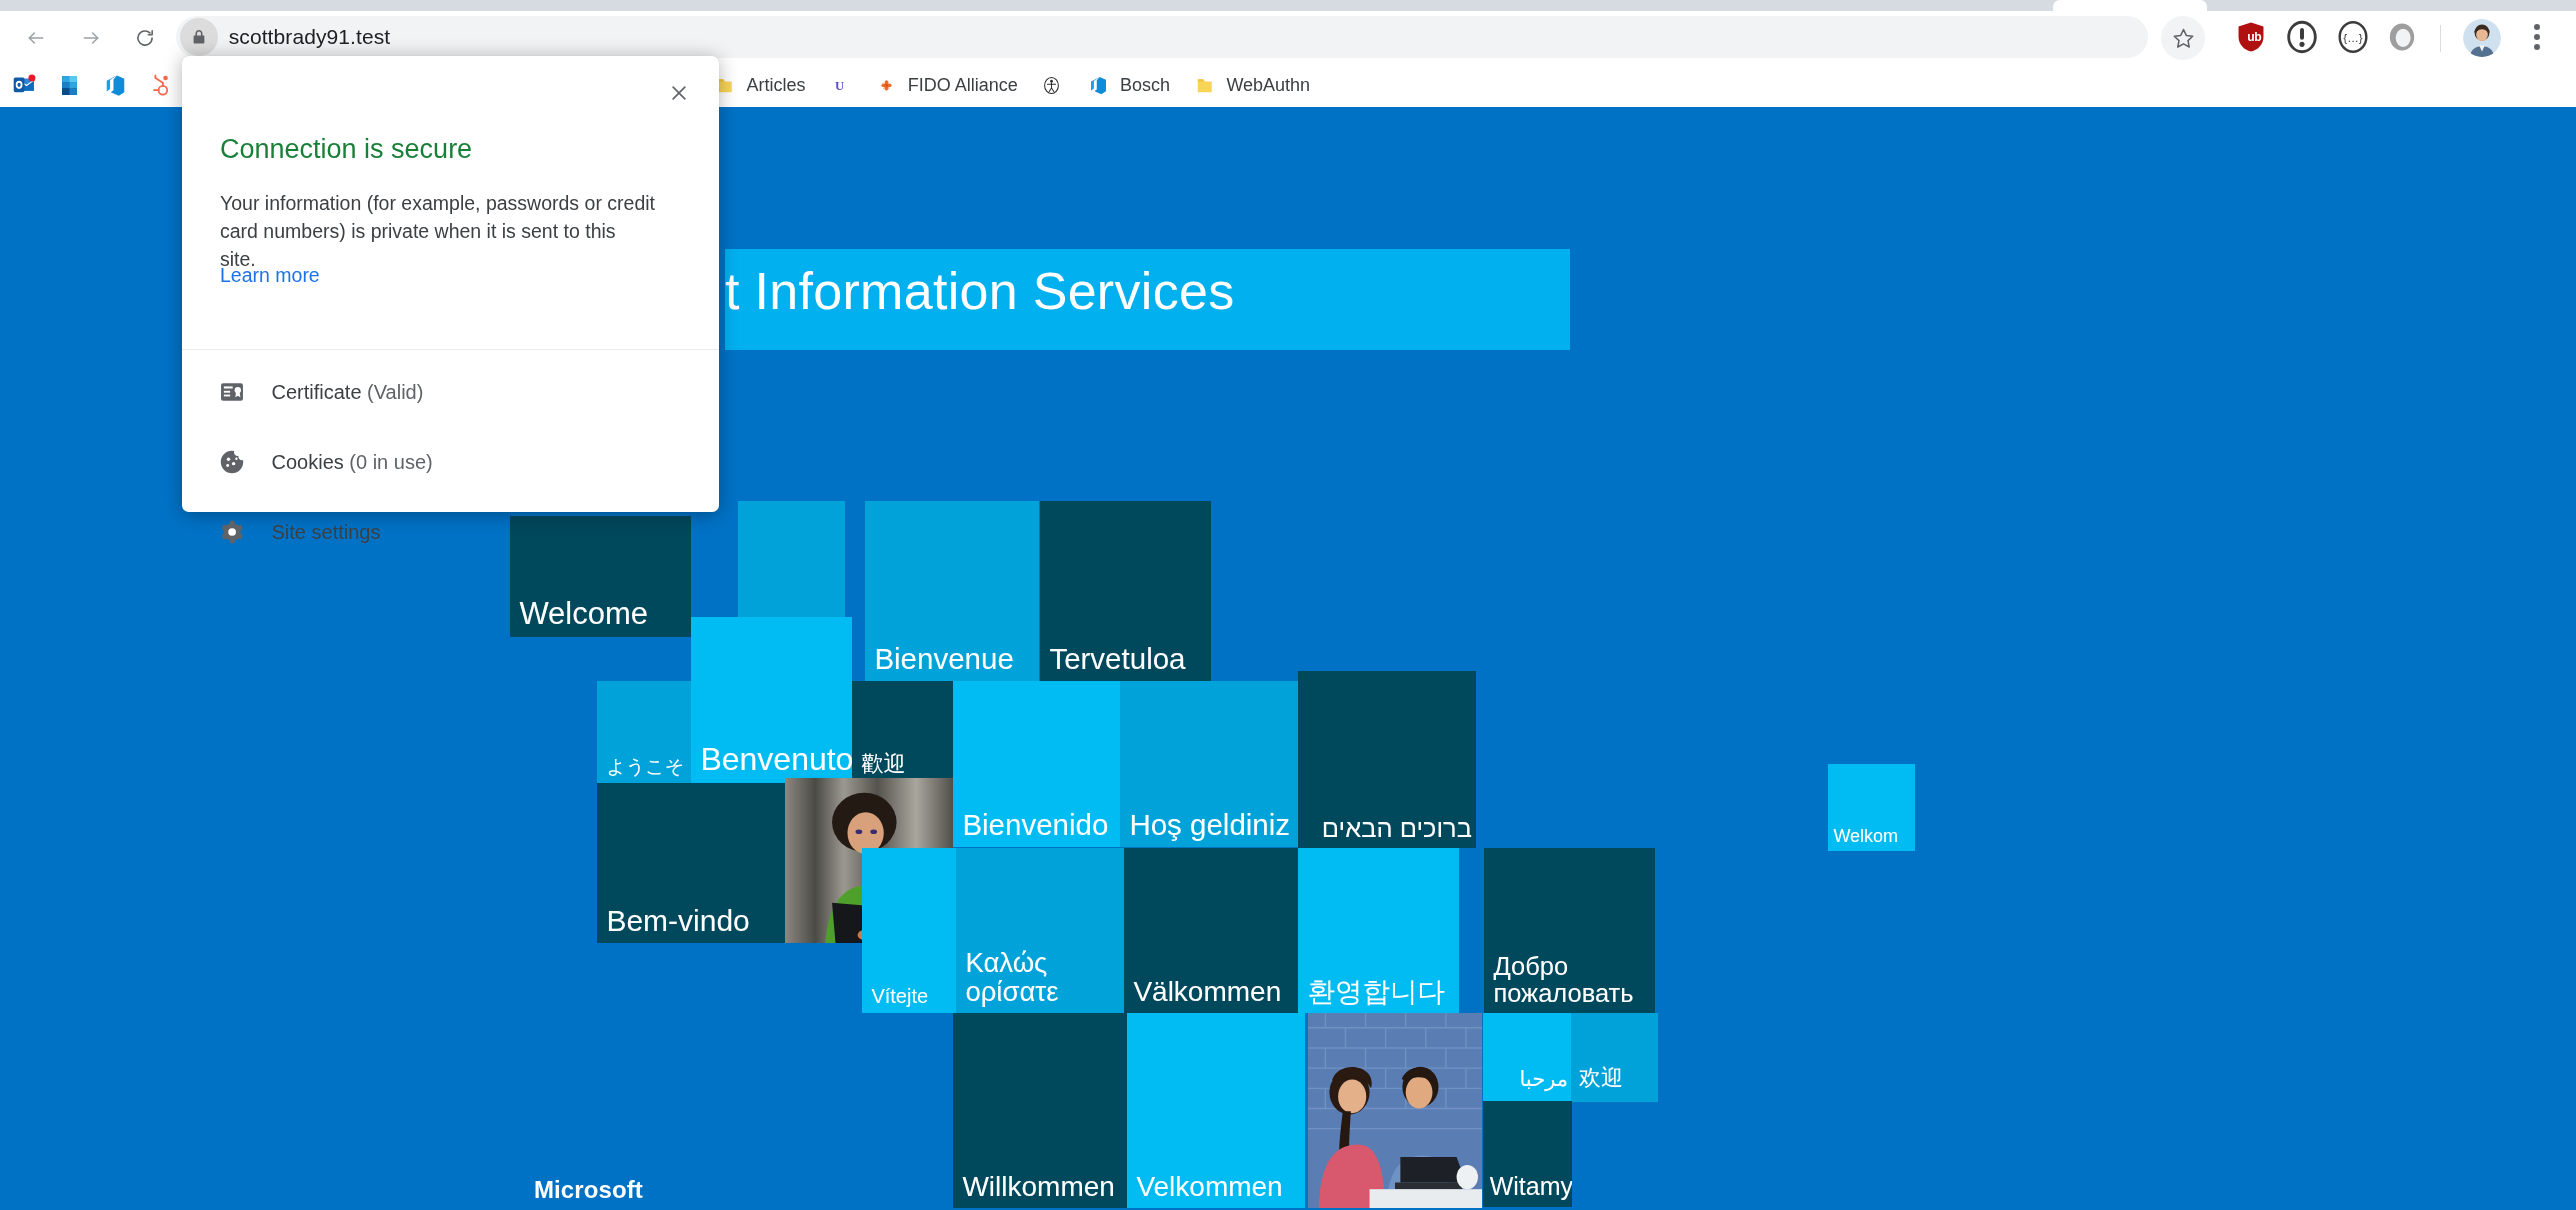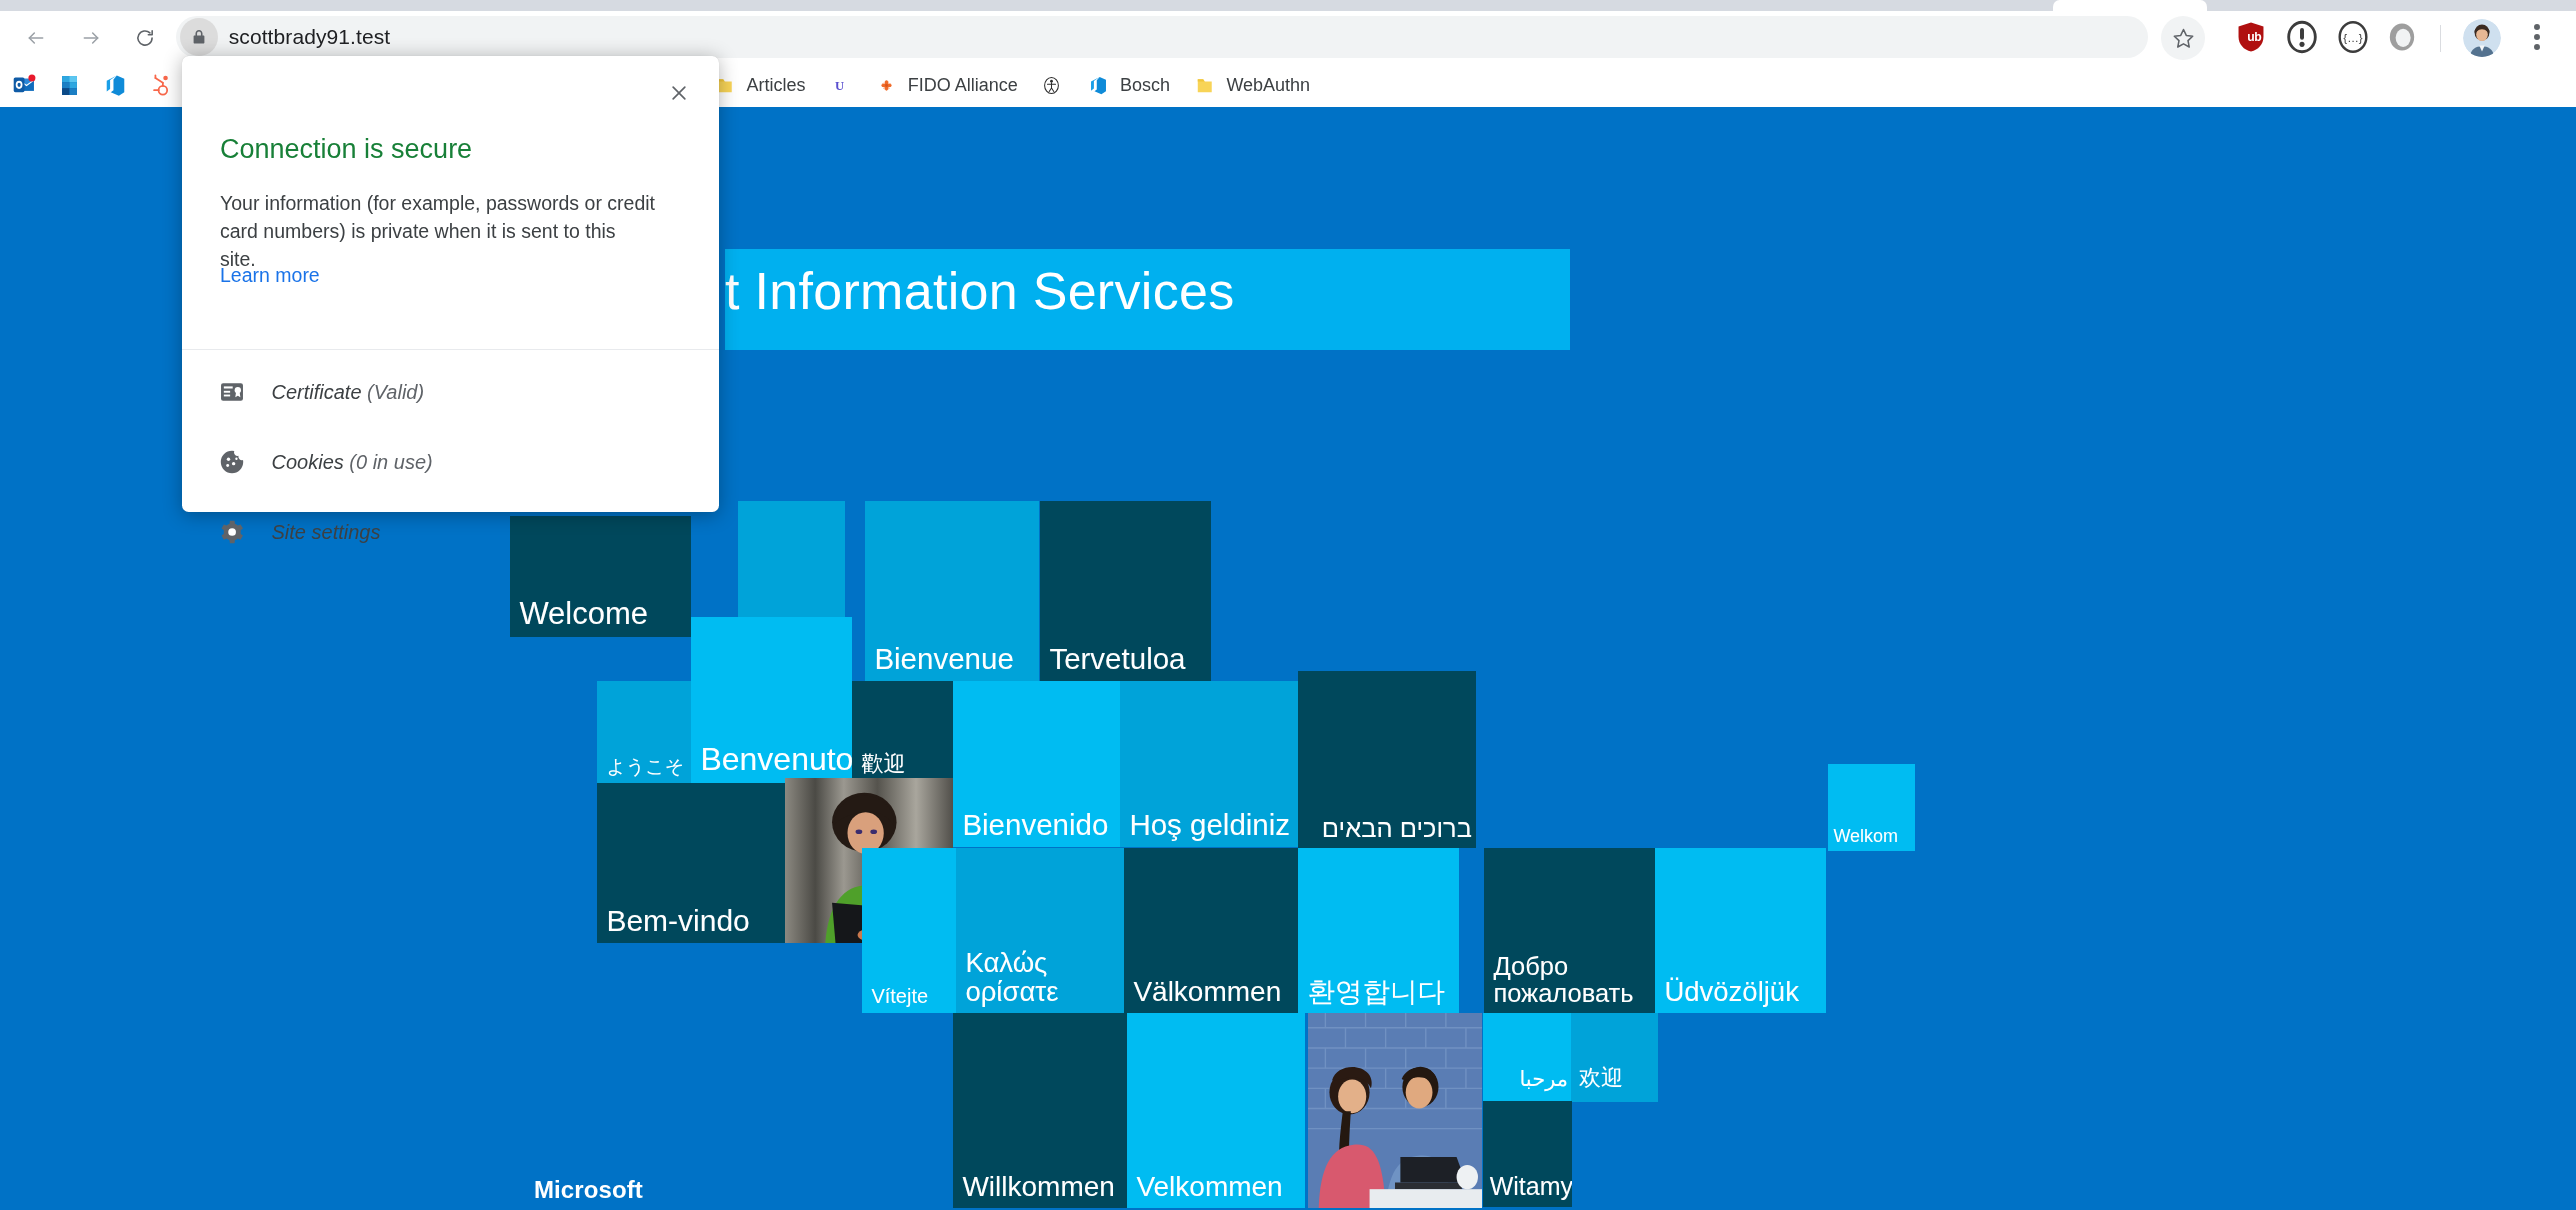--- a/index.html
+++ b/index.html
@@ -157,21 +157,21 @@
     display:flex; align-items:center; cursor:pointer;
   }
   #row-cert  { top:307px; }
   #row-cook  { top:377px; }
   #row-site  { top:447px; }
   .popup-row .pr-ico {
     width:28px; height:28px; margin-left:36px; flex:0 0 auto;
     display:flex; align-items:center; justify-content:center;
   }
   .popup-row .pr-lbl {
-    margin-left:25.5px; font-size:20px; color:#3c4043; white-space:nowrap;font-style:italic;
+    margin-left:25.5px; font-size:20px; color:#3c4043; white-space:nowrap;
   }
   .popup-row .pr-sub { color:#5f6368; }
 </style>
 </head>
 <body>
 
 <div id="browser">
 
   <div class="tabstrip">
     <div class="active-tab"></div>
@@ -583,23 +583,20 @@
       </div>
 
       <div class="tile" style="left:1298px;top:741px;width:161px;height:165px;background:#00BCF2;">
         <span class="tl" style="font-size:27.5px;">환영합니다</span>
       </div>
 
       <div class="tile" style="left:1484px;top:741px;width:171px;height:165px;background:#00485C;">
         <span class="tl" style="font-size:25.5px;">Добро пожаловать</span>
       </div>
 
-      <div class="tile" style="left:1655px;top:741px;width:171px;height:165px;background:#00BCF2;">
-        <span class="tl" style="font-size:27.5px;">Üdvözöljük</span>
-      </div>
 
       <div class="tile" style="left:953px;top:906px;width:174px;height:195px;background:#00485C;">
         <span class="tl" style="font-size:28px;">Willkommen</span>
       </div>
 
       <div class="tile" style="left:1127px;top:906px;width:178px;height:195px;background:#00BCF2;">
         <span class="tl" style="font-size:28px;">Velkommen</span>
       </div>
 
       <div class="photo-b" style="left:1308px;top:906px;width:174px;height:195px;">

